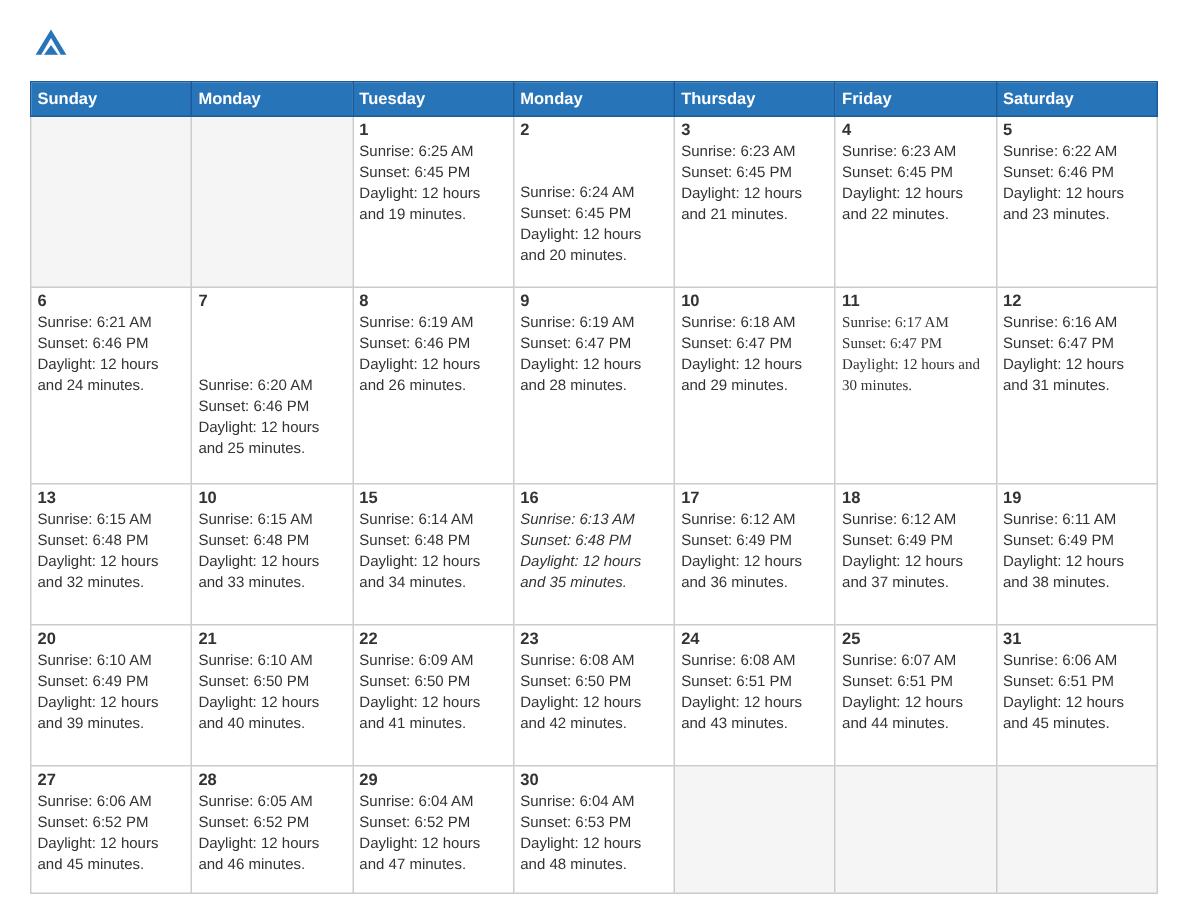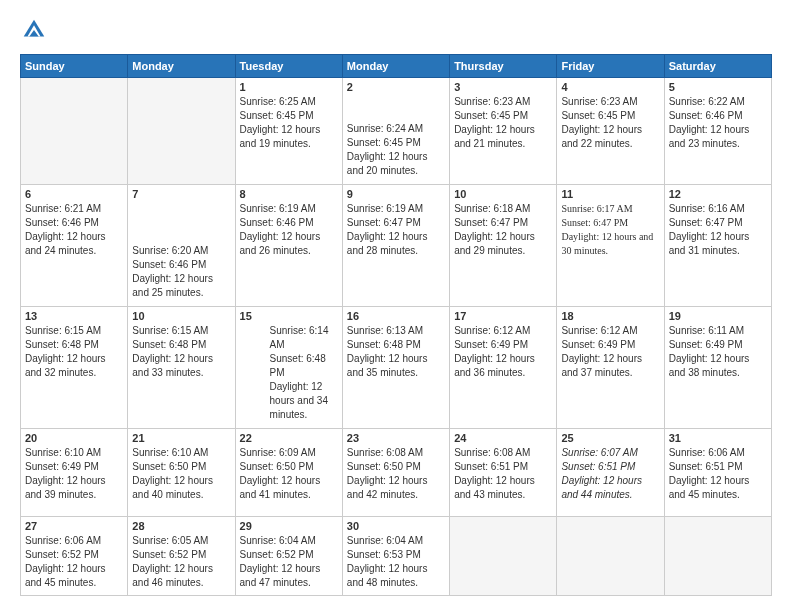--- a/index.html
+++ b/index.html
@@ -216,27 +216,27 @@
 Daylight: 12 hours and 32 minutes.</div>
           </td>
           <td>
             <span class="day-number">10</span>
             <div class="day-info" style="white-space: pre-line;">Sunrise: 6:15 AM
 Sunset: 6:48 PM
 Daylight: 12 hours and 33 minutes.</div>
           </td>
           <td>
             <span class="day-number">15</span>
-            <div class="day-info" style="white-space: pre-line; margin-left: 30px;">Sunrise: 6:14 AM
+            <div class="day-info" style="white-space: pre-line;">Sunrise: 6:14 AM
 Sunset: 6:48 PM
 Daylight: 12 hours and 34 minutes.</div>
           </td>
           <td>
             <span class="day-number">16</span>
-            <div class="day-info" style="white-space: pre-line;">Sunrise: 6:13 AM
+            <div class="day-info" style="white-space: pre-line; font-style: italic;">Sunrise: 6:13 AM
 Sunset: 6:48 PM
 Daylight: 12 hours and 35 minutes.</div>
           </td>
           <td>
             <span class="day-number">17</span>
             <div class="day-info" style="white-space: pre-line;">Sunrise: 6:12 AM
 Sunset: 6:49 PM
 Daylight: 12 hours and 36 minutes.</div>
           </td>
           <td>
@@ -278,21 +278,21 @@
 Daylight: 12 hours and 42 minutes.</div>
           </td>
           <td>
             <span class="day-number">24</span>
             <div class="day-info" style="white-space: pre-line;">Sunrise: 6:08 AM
 Sunset: 6:51 PM
 Daylight: 12 hours and 43 minutes.</div>
           </td>
           <td>
             <span class="day-number">25</span>
-            <div class="day-info" style="white-space: pre-line; font-style: italic;">Sunrise: 6:07 AM
+            <div class="day-info" style="white-space: pre-line;">Sunrise: 6:07 AM
 Sunset: 6:51 PM
 Daylight: 12 hours and 44 minutes.</div>
           </td>
           <td>
             <span class="day-number">31</span>
             <div class="day-info" style="white-space: pre-line;">Sunrise: 6:06 AM
 Sunset: 6:51 PM
 Daylight: 12 hours and 45 minutes.</div>
           </td>
         </tr>

